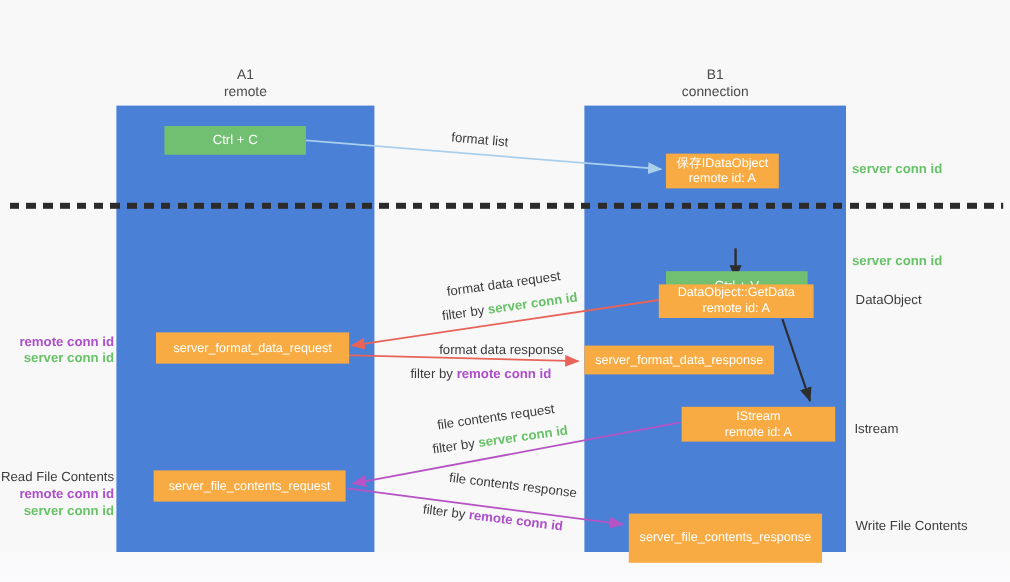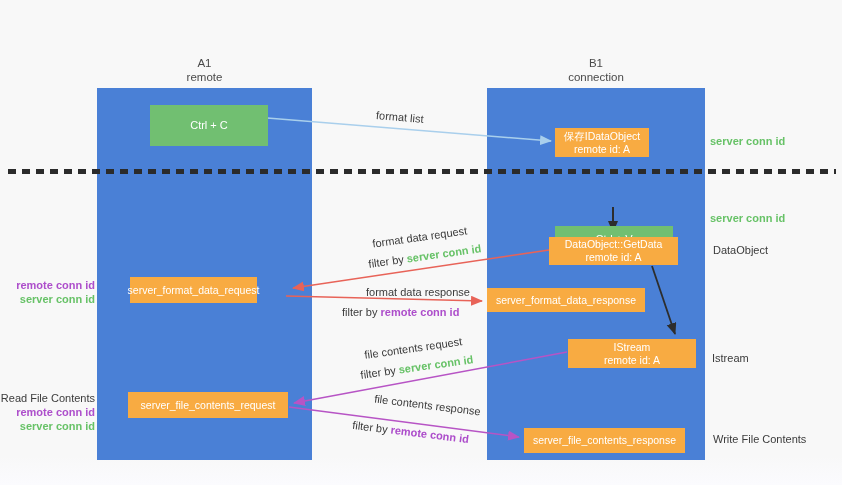--- a/index.html
+++ b/index.html
@@ -80,56 +80,56 @@
     </defs>
     <line x1="255" y1="117" x2="551" y2="141" stroke="#a9cfec" stroke-width="1.5" marker-end="url(#m-lblue)"></line>
     <line x1="613" y1="207" x2="613" y2="232" stroke="#2d2d2d" stroke-width="2" marker-end="url(#m-black)"></line>
     <line x1="549" y1="250" x2="293" y2="288" stroke="#e86358" stroke-width="1.5" marker-end="url(#m-red)"></line>
     <line x1="286" y1="296" x2="482" y2="301" stroke="#e86358" stroke-width="1.5" marker-end="url(#m-red)"></line>
     <line x1="652" y1="266" x2="675" y2="334" stroke="#2d2d2d" stroke-width="1.8" marker-end="url(#m-black)"></line>
     <line x1="567" y1="352" x2="294" y2="403" stroke="#b754c5" stroke-width="1.5" marker-end="url(#m-purple)"></line>
     <line x1="289" y1="407" x2="519" y2="437" stroke="#b754c5" stroke-width="1.5" marker-end="url(#m-purple)"></line>
   </svg>
 
-  <div class="abs node green" style="left:150px; top:105px; width:118px; height:41px;">
+  <div class="abs node green" style="left:137px; top:105px; width:118px; height:24px;">
     <span>Ctrl + C</span>
   </div>
 
   <div class="abs node orange" style="left:555px; top:128px; width:94px; height:29px;">
     <span>保存IDataObject</span>
     <span>remote id: A</span>
   </div>
 
   <div class="abs node green" style="left:555px; top:181px; width:118px; height:26px;margin-top:45px;">
     <span>Ctrl + V</span>
   </div>
 
   <div class="abs node orange" style="left:549px; top:237px; width:129px; height:28px;">
     <span>DataObject::GetData</span>
     <span>remote id: A</span>
   </div>
 
-  <div class="abs node orange" style="left:130px; top:277px; width:127px; height:26px;">
+  <div class="abs node orange" style="left:130px; top:277px; width:161px; height:26px;">
     <span>server_format_data_request</span>
   </div>
 
   <div class="abs node orange" style="left:487px; top:288px; width:158px; height:24px;">
     <span>server_format_data_response</span>
   </div>
 
   <div class="abs node orange" style="left:568px; top:339px; width:128px; height:29px;">
     <span>IStream</span>
     <span>remote id: A</span>
   </div>
 
   <div class="abs node orange" style="left:128px; top:392px; width:160px; height:26px;">
     <span>server_file_contents_request</span>
   </div>
 
-  <div class="abs node orange" style="left:524px; top:428px; width:161px; height:25px;">
+  <div class="abs node orange" style="left:524px; top:428px; width:161px; height:41px;">
     <span>server_file_contents_response</span>
   </div>
 
   <div class="abs mid-label rot-slight" style="left:376px; top:111px;">format list</div>
 
   <div class="abs mid-label rot-up" style="left:372px; top:231px;">format data request</div>
   <div class="abs mid-label rot-up" style="left:368px; top:250px;">
     <span>filter by</span>
     <span class="green-text">server conn id</span>
   </div>

